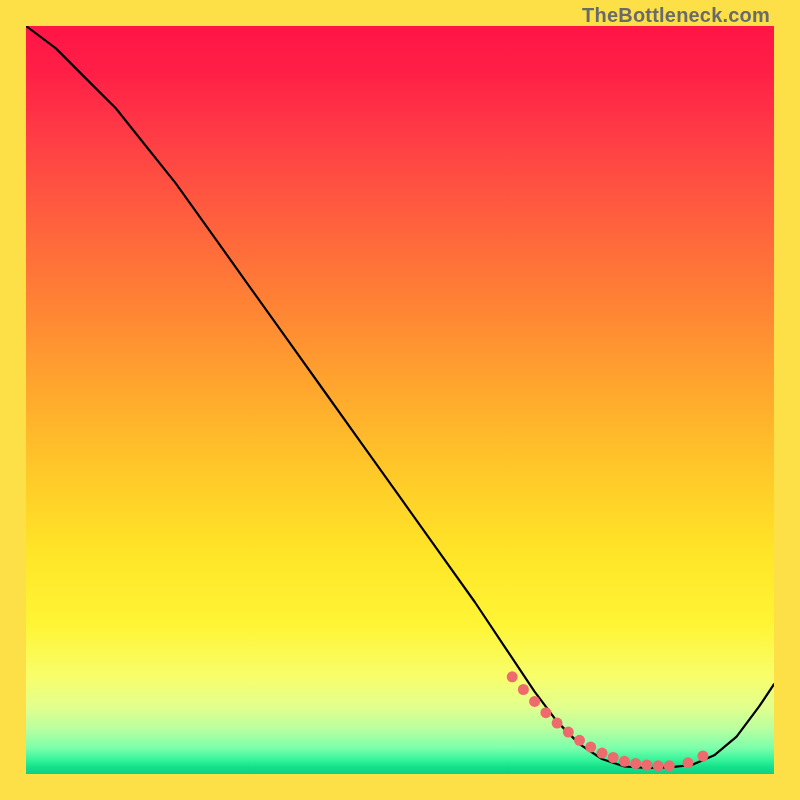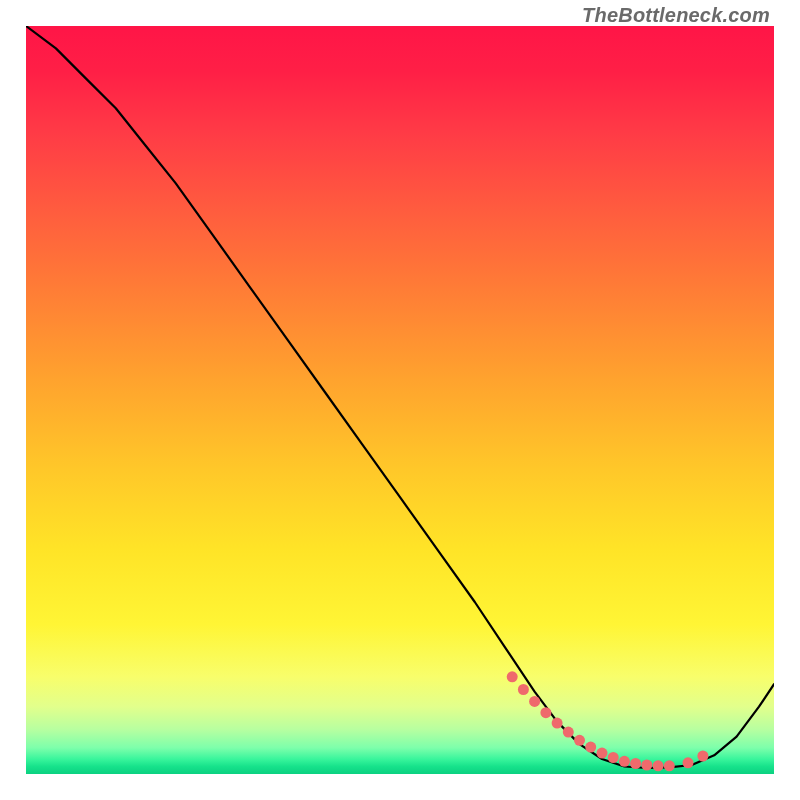--- a/index.html
+++ b/index.html
@@ -8,22 +8,21 @@
     width: 800px;
     height: 800px;
     background: #000;
     font-family: Arial, Helvetica, sans-serif;
     overflow: hidden;
   }
   .stage {
     position: relative;
     width: 800px;
     height: 800px;
-    background: #ffffff;
-    font-style: italic;
+    background: #fde047;
   }
   .plot {
     position: absolute;
     left: 26px;
     top: 26px;
     width: 748px;
     height: 748px;
     
     background: linear-gradient(
       to bottom,

